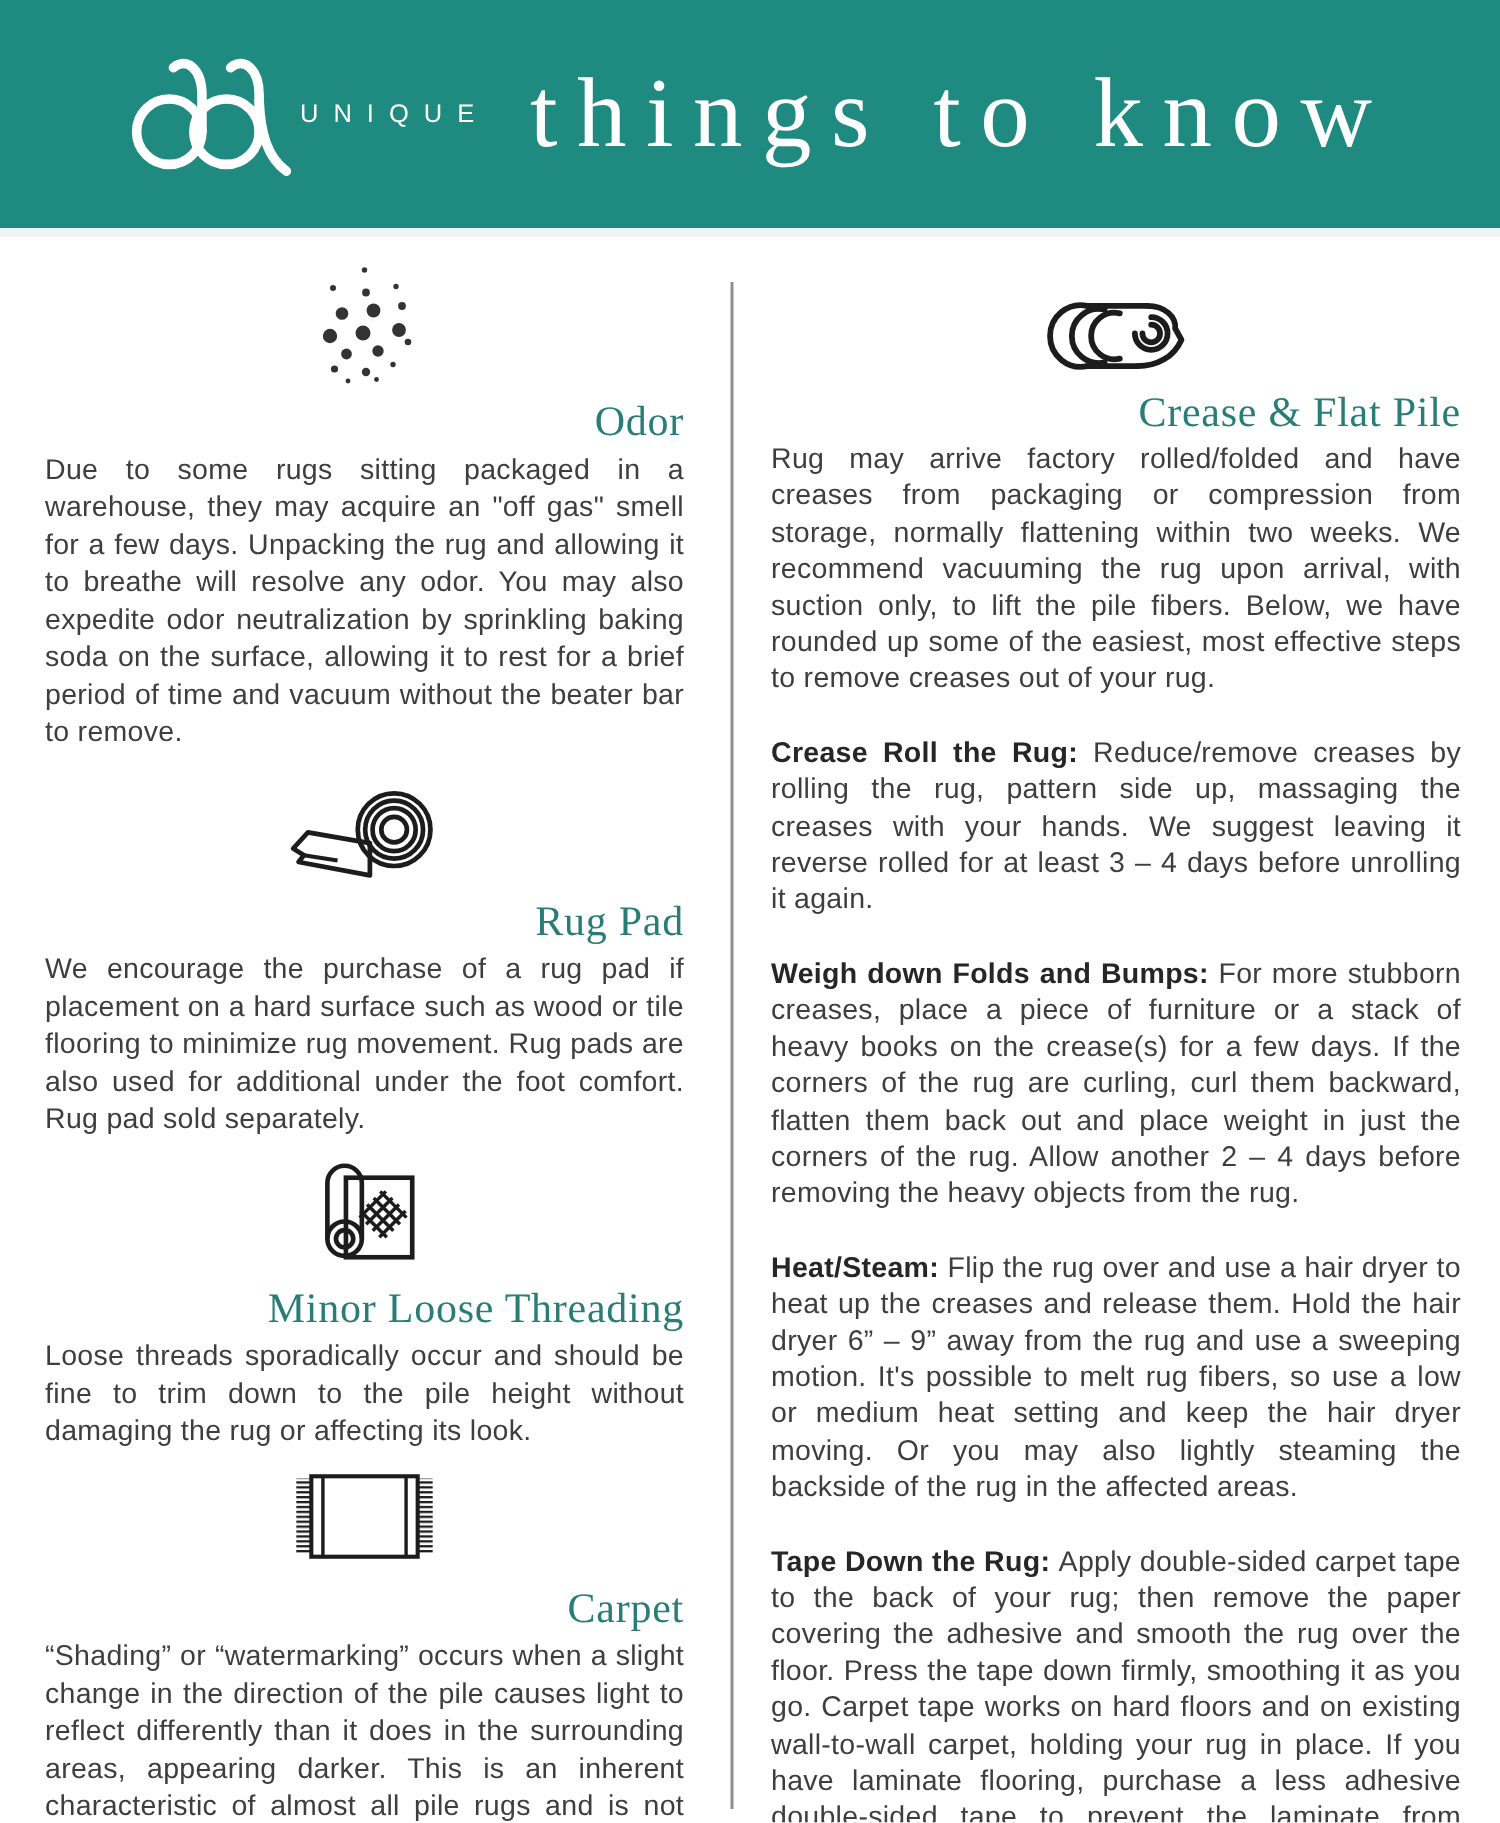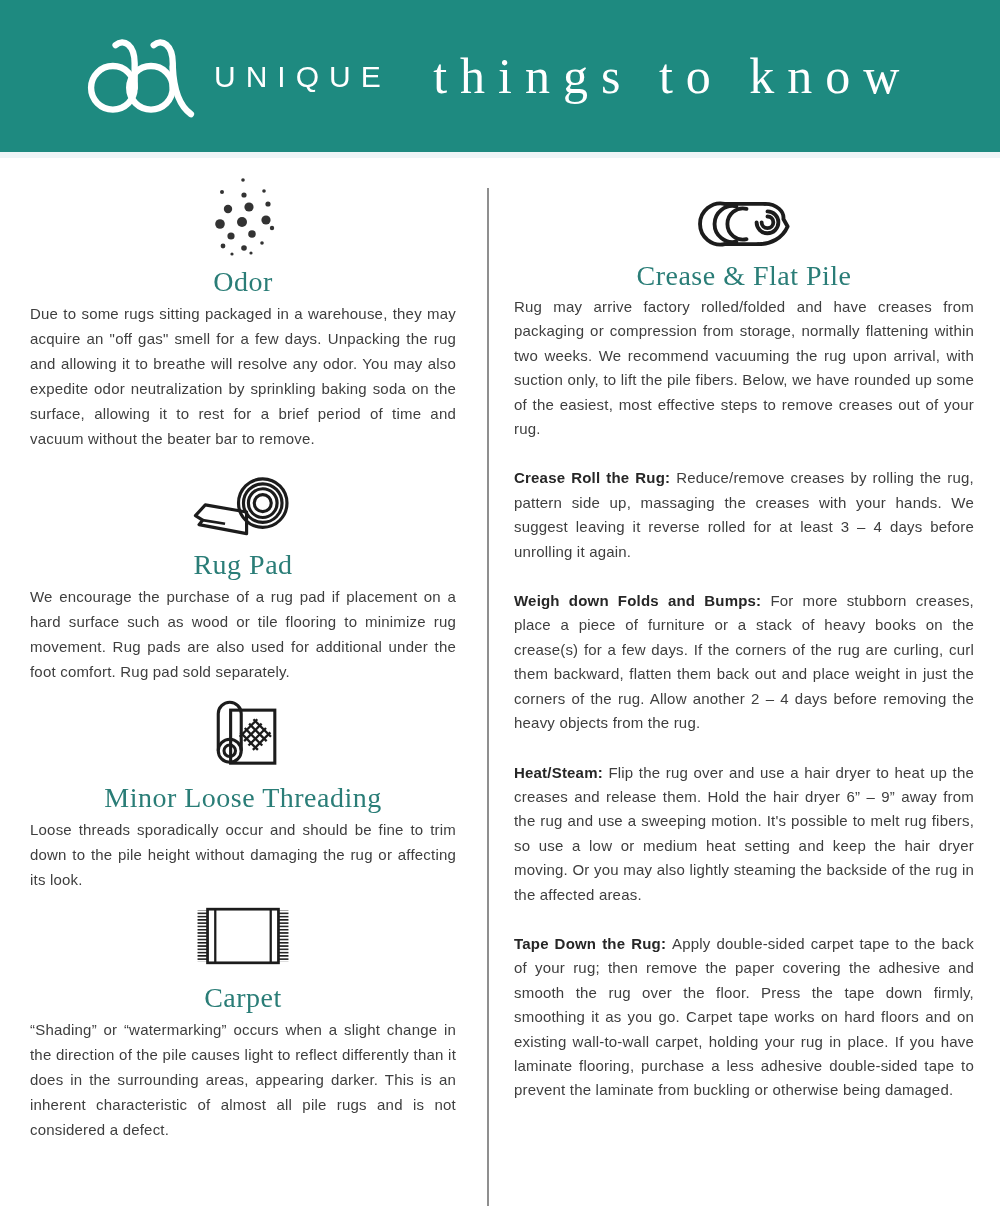--- a/index.html
+++ b/index.html
@@ -7,46 +7,46 @@
     width:1000px; height:1215px; overflow:hidden; background:#ffffff;
     font-family:"Liberation Sans", sans-serif; position:relative;
   }
   
   .header {
     height:152px; background:#1e8a80; display:flex; align-items:center;
   }
   .brand { display:flex; align-items:center; margin-left:82px; }
   .brand svg { display:block; }
   .brand-text {
-    color:#ffffff; text-align:center; font-size:30px; letter-spacing:10px;
-    line-height:1.3; margin-left:14px; font-weight:400;
+    color:#ffffff; text-align:center; font-size:17px; letter-spacing:10px;
+    line-height:1.3; font-weight:400;
   }
   .title-wrap { flex:1; display:flex; justify-content:center; margin-right:45px; }
   .page-title {
     color:#ffffff; font-family:"Liberation Serif", serif; font-weight:400;
-    font-size:50px; letter-spacing:13px; white-space:nowrap;
+    font-size:66px; letter-spacing:13px; white-space:nowrap;
   }
   .header-strip { height:6px; background:#eef5f7; }
 
   
   .main { display:flex; min-height:1057px; position:relative; }
   .divider {
     position:absolute; left:487px; top:30px; height:1018px; width:1.5px;
     background:#8f8f8f;
   }
   .col-left  { width:487px; box-sizing:border-box; padding:0 31px 0 30px; }
   .col-right { width:513px; box-sizing:border-box; padding:0 26px 0 27px; }
 
   .icon-wrap { display:flex; justify-content:center; }
   h2 {
     font-family:"Liberation Serif", serif; font-weight:500; color:#2a7d77;
-    font-size:28px; margin:10px 0 3px; text-align:center; letter-spacing:0.5px;
+    font-size:28px; margin:10px 0 3px; text-align:right; letter-spacing:0.5px;
   }
   p.body {
-    text-align:justify; font-size:15px; line-height:25px; color:#3e3e3e;
+    text-align:justify; font-size:19px; line-height:25px; color:#3e3e3e;
     margin:0; letter-spacing:0.2px;
   }
   .col-right p.body { line-height:24.4px; }
   .sec { margin-top:0; }
   .sec-odor   .icon-wrap { margin-top:18px; }
   .sec-thread .icon-wrap { margin-top:12px; }
   .sec-pad    .icon-wrap { margin-top:18px; }
   .sec-shade  .icon-wrap { margin-top:14px; }
   .sec-shade  h2 { margin-top:16px; }
   .col-right  .icon-wrap { margin-top:40px; }

